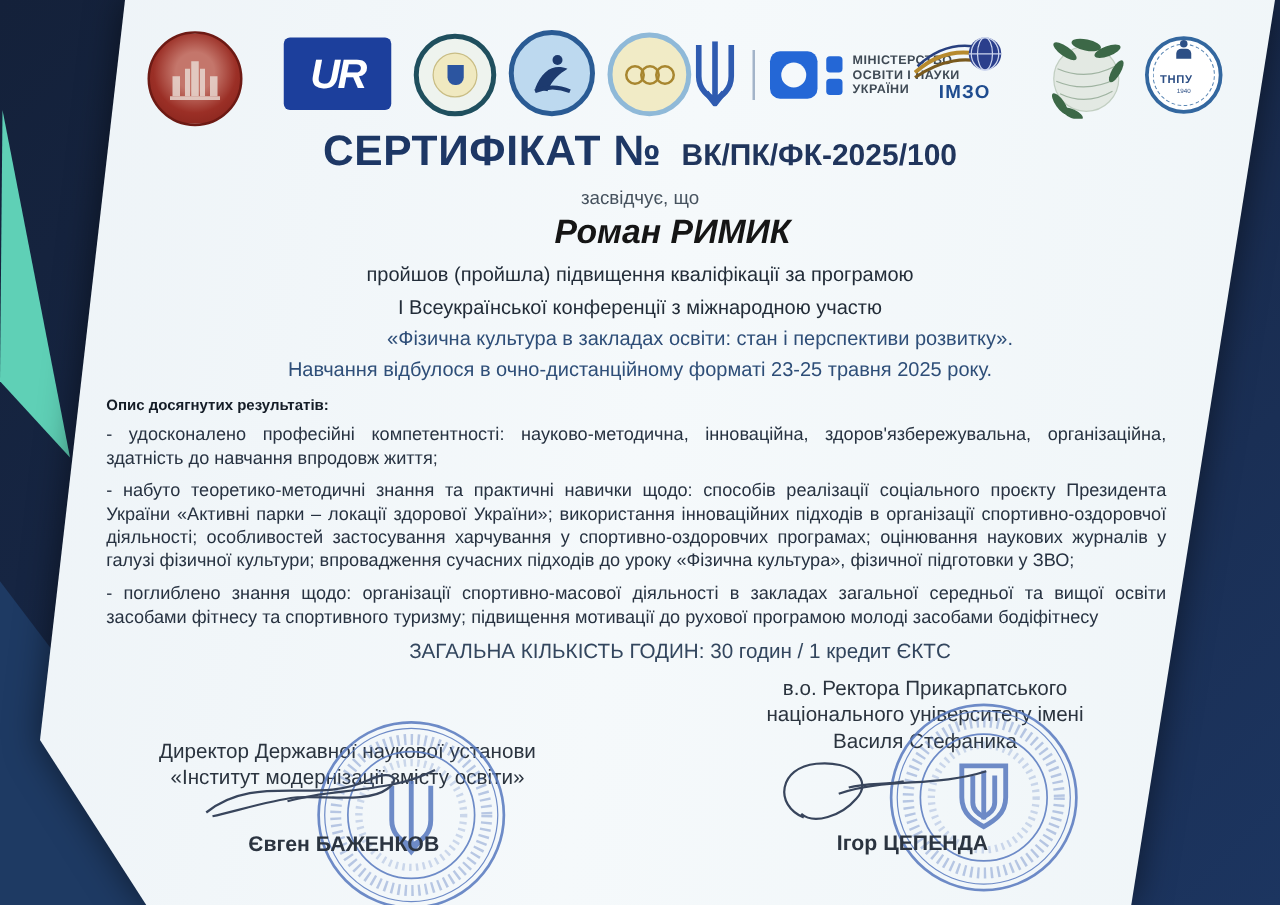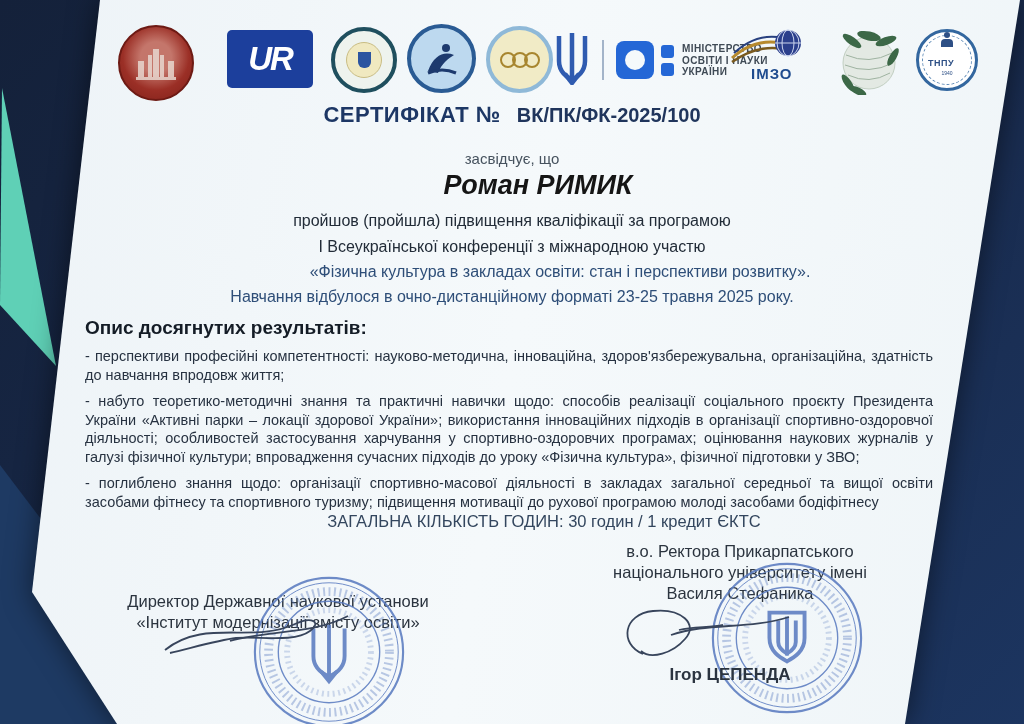--- a/index.html
+++ b/index.html
@@ -49,29 +49,29 @@
   .tnpu-person{position:absolute;left:22px;top:7px;width:12px;height:8px;background:#2d4f85;
     border-radius:4px 4px 0 0;}
   .tnpu-person::before{content:"";position:absolute;left:3px;top:-7px;width:6px;height:6px;
     border-radius:50%;background:#2d4f85;}
   .tnpu-label{position:absolute;left:0;top:26px;width:44px;text-align:center;font-size:9px;
     font-weight:bold;color:#2d4f85;letter-spacing:.5px;}
   .tnpu-year{position:absolute;left:0;top:38px;width:56px;text-align:center;font-size:5px;
     color:#2d4f85;}
   
   .title-row{top:102px;display:flex;justify-content:center;align-items:baseline;gap:16px;}
-  .title{font-size:22px;font-weight:bold;color:#1d3765;letter-spacing:.5px;}
-  .cert-number{font-size:20px;font-weight:bold;color:#20355c;}
+  .title{font-size:34px;font-weight:bold;color:#1d3765;letter-spacing:.5px;}
+  .cert-number{font-size:24px;font-weight:bold;color:#20355c;}
   .certifies{top:150px;font-size:15px;color:#46525e;}
   .recipient{top:170px;font-size:27px;font-weight:bold;font-style:italic;color:#151515;padding-left:26px;}
   .pline{font-size:16px;color:#222c38;}
   .l1{top:212px;} .l2{top:238px;}
   .l3{top:263px;color:#2e4e78;padding-left:48px;} .l4{top:288px;color:#2e4e78;}
   .results{left:85px;top:317px;width:848px;color:#273241;}
-  .results h3{margin:0 0 8px 0;font-size:19px;color:#141c26;}
+  .results h3{margin:0 0 8px 0;font-size:12px;color:#141c26;}
   .results p{margin:0 0 8px 0;font-size:14.5px;line-height:18.5px;text-align:justify;}
   .total{top:512px;font-size:16.5px;color:#33465e;margin-left:32px;}
   
   .sig-title{font-size:16.5px;line-height:21px;color:#2b343f;text-align:center;}
   .sig-left-title{left:90px;top:545px;width:376px;margin-top:46px;}
   .sig-right-title{left:565px;top:541px;width:350px;text-align:center;}
   .sig-name{font-size:17px;font-weight:bold;color:#2b3440;text-align:center;}
   .name-left{left:150px;top:666px;width:250px;}
   .name-right{left:610px;top:665px;width:240px;}
   .stamp{opacity:.88;}
@@ -188,21 +188,21 @@
   </div>
   <div class="abs ctr certifies">засвідчує, що</div>
   <div class="abs ctr recipient">Роман РИМИК</div>
   <div class="abs ctr pline l1">пройшов (пройшла) підвищення кваліфікації за програмою</div>
   <div class="abs ctr pline l2">І Всеукраїнської конференції з міжнародною участю</div>
   <div class="abs ctr pline l3">«Фізична культура в закладах освіти: стан і перспективи розвитку».</div>
   <div class="abs ctr pline l4">Навчання відбулося в очно-дистанційному форматі 23-25 травня 2025 року.</div>
 
   <div class="abs results">
     <h3>Опис досягнутих результатів:</h3>
-    <p>-   перспективи професійні компетентності: науково-методична, інноваційна, здоров'язбережувальна, організаційна, здатність до навчання впродовж життя;</p>
+    <p>-   удосконалено професійні компетентності: науково-методична, інноваційна, здоров'язбережувальна, організаційна, здатність до навчання впродовж життя;</p>
     <p>-   набуто теоретико-методичні знання та практичні навички щодо: способів реалізації соціального проєкту Президента України «Активні парки – локації здорової України»; використання інноваційних підходів в організації спортивно-оздоровчої діяльності; особливостей застосування харчування у спортивно-оздоровчих програмах; оцінювання наукових журналів у галузі фізичної культури; впровадження сучасних підходів до уроку «Фізична культура», фізичної підготовки у ЗВО;</p>
     <p>-   поглиблено знання щодо:  організації спортивно-масової діяльності в закладах загальної середньої та вищої освіти засобами фітнесу та спортивного туризму; підвищення мотивації до рухової програмою молоді  засобами бодіфітнесу</p>
   </div>
   <div class="abs ctr total">ЗАГАЛЬНА КІЛЬКІСТЬ ГОДИН: 30 годин / 1 кредит ЄКТС</div>
 
   <div class="abs sig-title sig-left-title">
     <div>Директор Державної наукової установи</div>
     <div>«Інститут модернізації змісту освіти»</div>
   </div>
   <div class="abs sig-title sig-right-title">
@@ -248,16 +248,17 @@
     </g>
   </svg>
   <svg class="abs" style="left:613px;top:600px" width="185" height="70" viewBox="0 0 185 70">
     <g stroke="#38455c" stroke-width="1.8" fill="none">
       <path d="M30,54 C6,44 10,14 40,11 C68,8 86,24 72,39 C60,53 38,60 28,51"></path>
       <path d="M58,35 C95,22 135,30 176,17"></path>
       <path d="M66,30 C80,26 96,28 110,25"></path>
     </g>
   </svg>
 
+  <div class="abs sig-name name-left">Євген БАЖЕНКОВ</div>
   <div class="abs sig-name name-right">Ігор ЦЕПЕНДА</div>
 
 </div>
 </div>
 
 </body></html>

